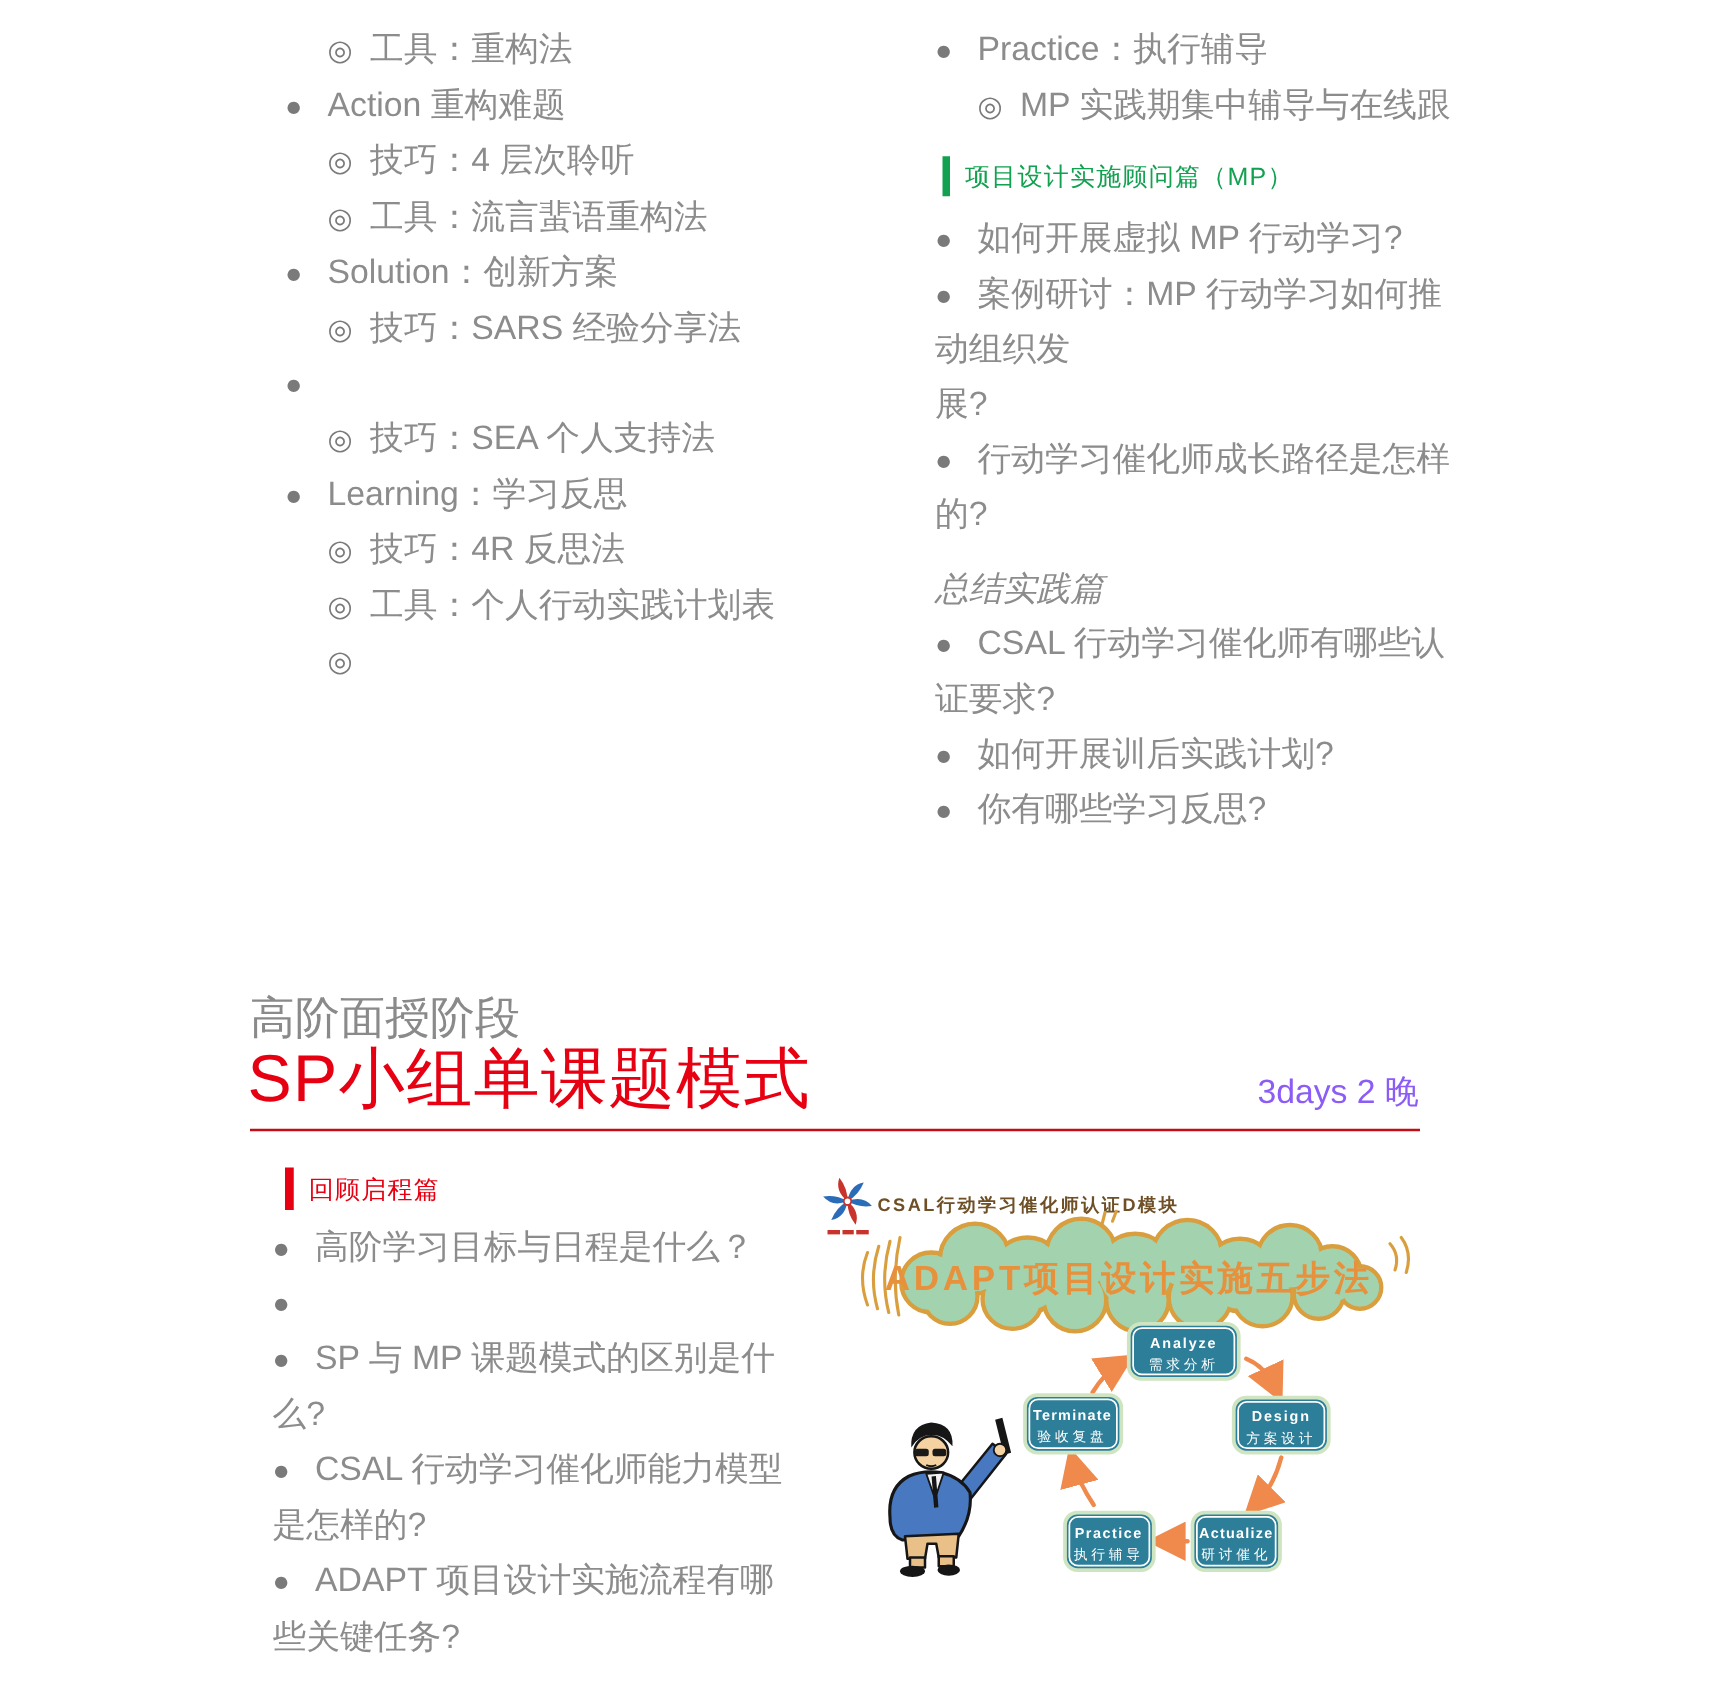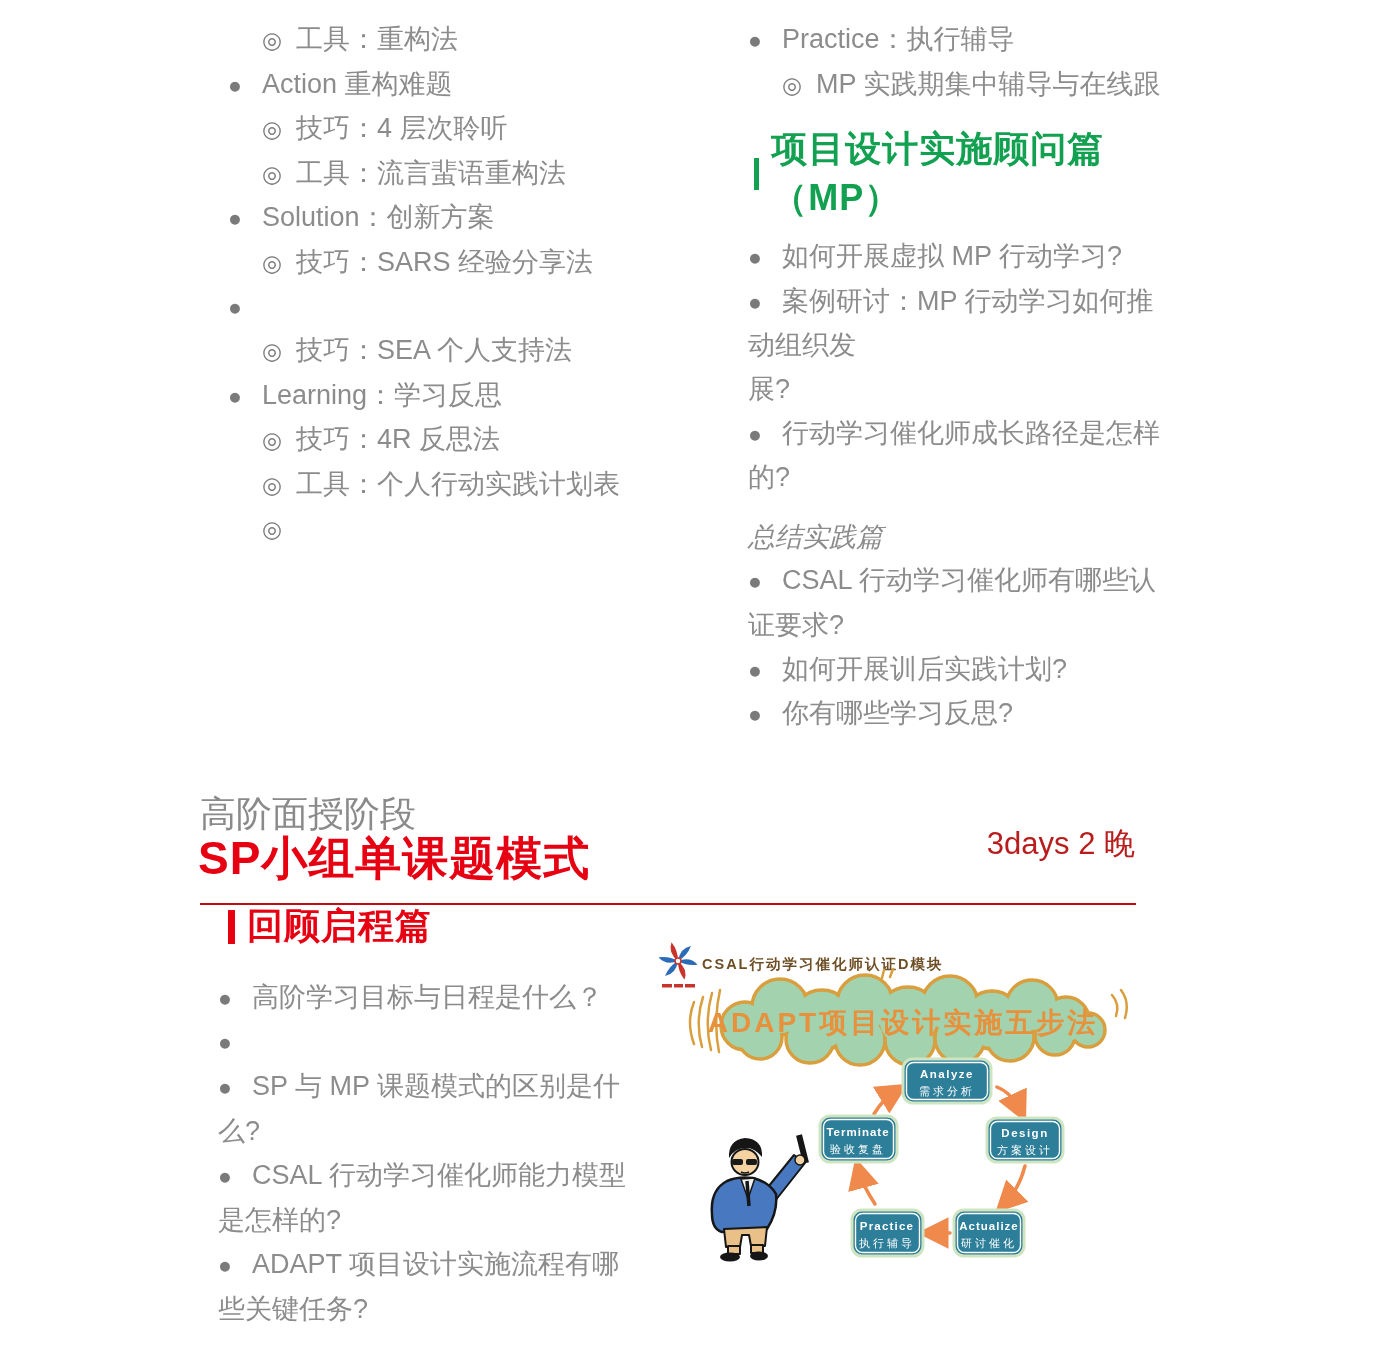--- a/index.html
+++ b/index.html
@@ -11,32 +11,32 @@
   .line .mk:empty{display:none;}
   .line.ind .mk{margin-left:34px;}
   .line.plain{color:#8c8c8c;}
   
   .col-left{position:absolute;left:228px;top:18px;width:470px;}
   .col-right{position:absolute;left:748px;top:18px;width:430px;}
   .col-right .line{line-height:43.6px;}
   
   .bar-header{display:flex;align-items:center;}
   .bar-header .bar{width:6px;height:32px;margin-right:12px;}
-  .bar-header .txt{font-size:36px;font-weight:bold;letter-spacing:1px;}
+  .bar-header .txt{font-size:20px;font-weight:normal;letter-spacing:1px;}
   .green-header{margin:18px 0 12px 6px;}
   .green-header .bar{background:#12a150;}
   .green-header .txt{color:#12a150;}
-  .red-header{position:absolute;left:228px;top:902px;}
+  .red-header{position:absolute;left:228px;top:934px;}
   .red-header .bar{background:#e60012;width:7px;height:34px;}
   .red-header .txt{color:#e60012;}
   .subsection{margin-top:16px;font-style:italic;}
   
   .stage-eyebrow{position:absolute;left:200px;top:790px;font-size:36px;color:#8a8a8a;}
-  .stage-title{position:absolute;left:198px;top:828px;font-size:46px;font-weight:700;color:#e60012;letter-spacing:1px;}
-  .stage-duration{position:absolute;right:245px;top:823px;font-size:31px;color:#b91c1c;}
+  .stage-title{position:absolute;left:198px;top:828px;font-size:53px;font-weight:400;color:#e60012;letter-spacing:1px;}
+  .stage-duration{position:absolute;right:245px;top:855px;font-size:27px;color:#8b5cf6;}
   .stage-rule{position:absolute;left:200px;top:903px;width:936px;height:2px;background:#c30d16;}
   
   .bottom-list{position:absolute;left:218px;top:975px;width:440px;}
   .bottom-list .line{line-height:44px;}
   
   .diagram{position:absolute;left:650px;top:940px;width:512px;height:404px;}
 </style>
 </head>
 <body>
 

